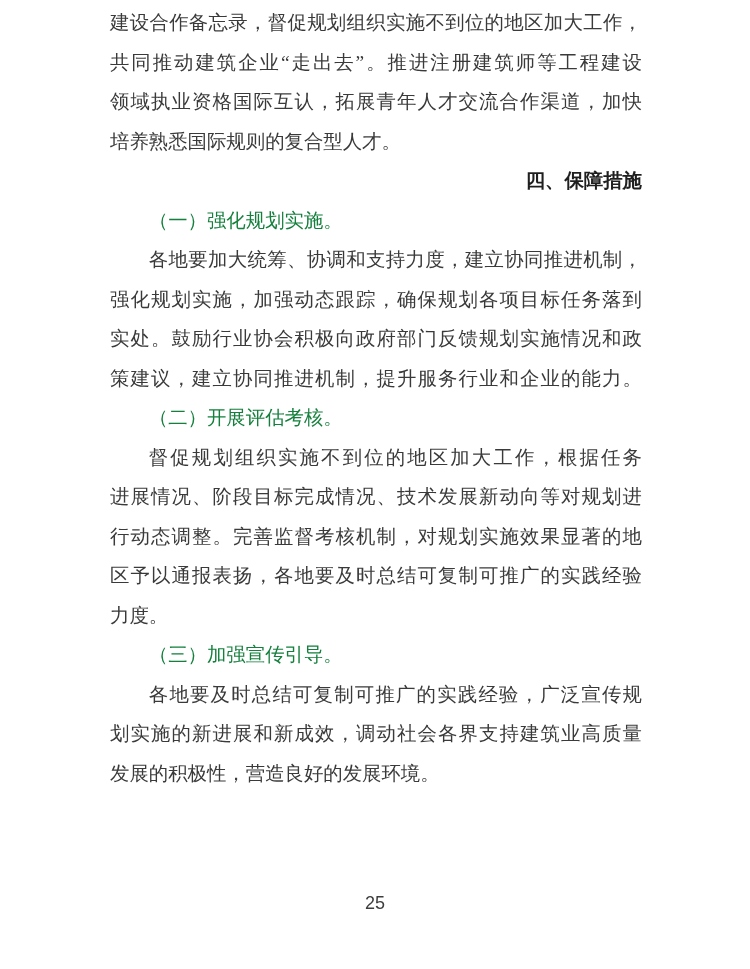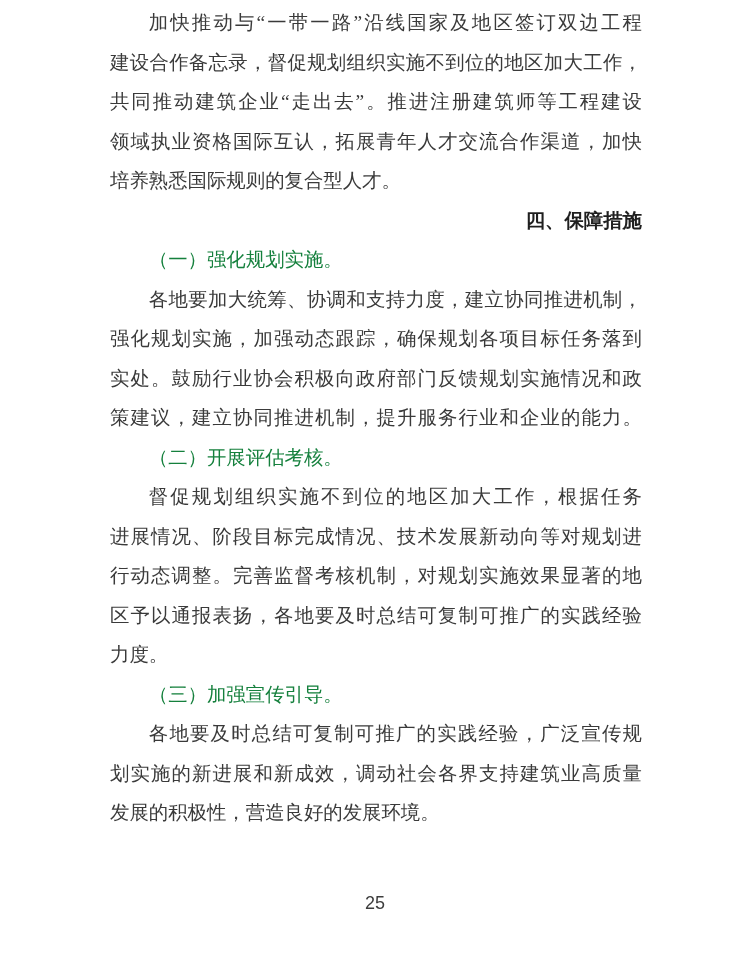--- a/index.html
+++ b/index.html
@@ -67,21 +67,20 @@
     color: #3d3d3d;
   }
 </style>
 </head>
 <body>
 
 <div class="page">
   <div class="content">
 
     <div>
-      <div class="line first">加快推动与“一带一路”沿线国家及地区签订双边工程</div>
       <div class="line">建设合作备忘录，督促规划组织实施不到位的地区加大工作，</div>
       <div class="line">共同推动建筑企业“走出去”。推进注册建筑师等工程建设</div>
       <div class="line">领域执业资格国际互认，拓展青年人才交流合作渠道，加快</div>
       <div class="line last">培养熟悉国际规则的复合型人才。</div>
     </div>
 
     <div class="section-heading">四、保障措施</div>
 
     <div class="subsection-heading">（一）强化规划实施。</div>
 

